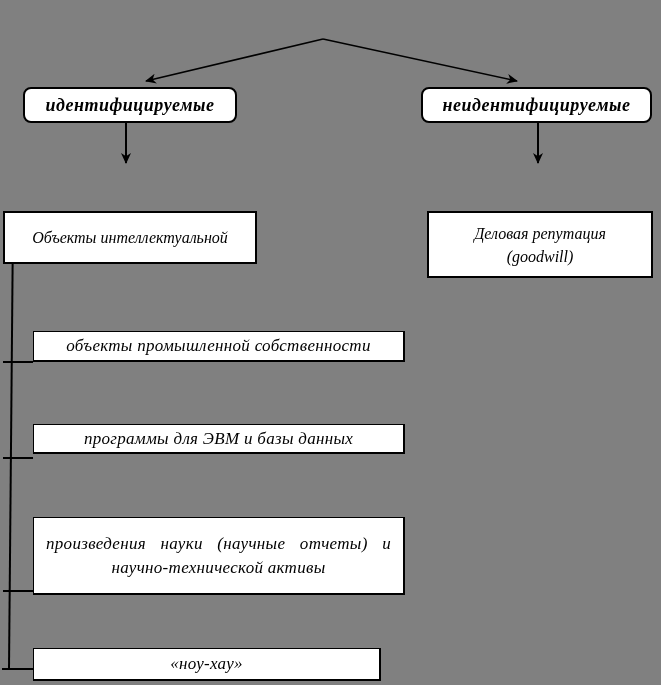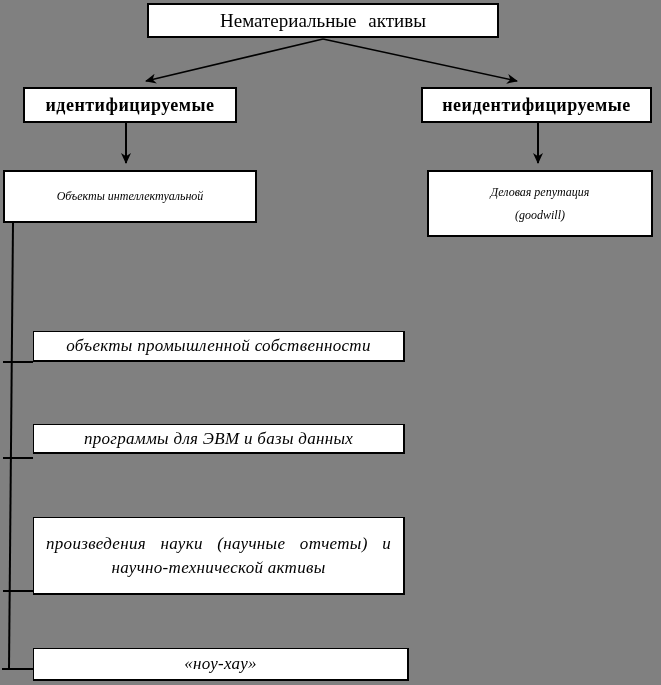--- a/index.html
+++ b/index.html
@@ -40,28 +40,31 @@
   }
   .root {
     border-width: 2px;
     font-size: 19px;
     word-spacing: 7px;
   }
   .branch {
     border-width: 2px;
     font-size: 18px;
     font-weight: bold;
+    font-style: italic;
     letter-spacing: 0.5px;
+    border-radius: 8px;
   }
   .child {
     border-width: 2px;
-    font-size: 12px;
+    font-size: 16px;
     font-style: italic;
     flex-direction: column;
     line-height: 23px;
+    margin-top: 41px;
   }
   .leaf {
     font-size: 17px;
     font-style: italic;
     letter-spacing: 0.3px;
     border-right-width: 2px;
     border-bottom-width: 2px;
   }
   .leaf-multiline {
     flex-direction: column;
@@ -97,23 +100,20 @@
     <line x1="126" y1="123" x2="126" y2="163" stroke-width="2" marker-end="url(#arrowhead)"></line>
     <line x1="538" y1="123" x2="538" y2="163" stroke-width="2" marker-end="url(#arrowhead)"></line>
 
     <line x1="13" y1="223" x2="9" y2="669" stroke-width="2"></line>
     <line x1="3" y1="362" x2="33" y2="362" stroke-width="2"></line>
     <line x1="3" y1="458" x2="33" y2="458" stroke-width="2"></line>
     <line x1="3" y1="591" x2="33" y2="591" stroke-width="2"></line>
     <line x1="2" y1="669" x2="33" y2="669" stroke-width="2"></line>
   </svg>
 
-  <div class="box root" style="left:147px; top:3px; width:352px; height:35px;">
-    <span>Нематериальные активы</span>
-  </div>
 
   <div class="box branch" style="left:23px; top:87px; width:214px; height:36px;">
     <span>идентифицируемые</span>
   </div>
   <div class="box branch" style="left:421px; top:87px; width:231px; height:36px;">
     <span>неидентифицируемые</span>
   </div>
 
   <div class="box child" style="left:3px; top:170px; width:254px; height:53px;">
     <span>Объекты интеллектуальной</span>
@@ -129,17 +129,17 @@
 
   <div class="box leaf" style="left:33px; top:424px; width:372px; height:30px;font-style:italic;">
     <span>программы для ЭВМ и базы данных</span>
   </div>
 
   <div class="box leaf leaf-multiline" style="left:33px; top:517px; width:372px; height:78px;">
     <div class="line-justify">произведения науки (научные отчеты) и</div>
     <div class="line-center">научно-технической активы</div>
   </div>
 
-  <div class="box leaf" style="left:33px; top:648px; width:376px; height:33px;justify-content:center;">
+  <div class="box leaf" style="left:33px; top:648px; width:348px; height:33px;justify-content:center;">
     <span>«ноу-хау»</span>
   </div>
 
 </div>
 
 </body></html>

